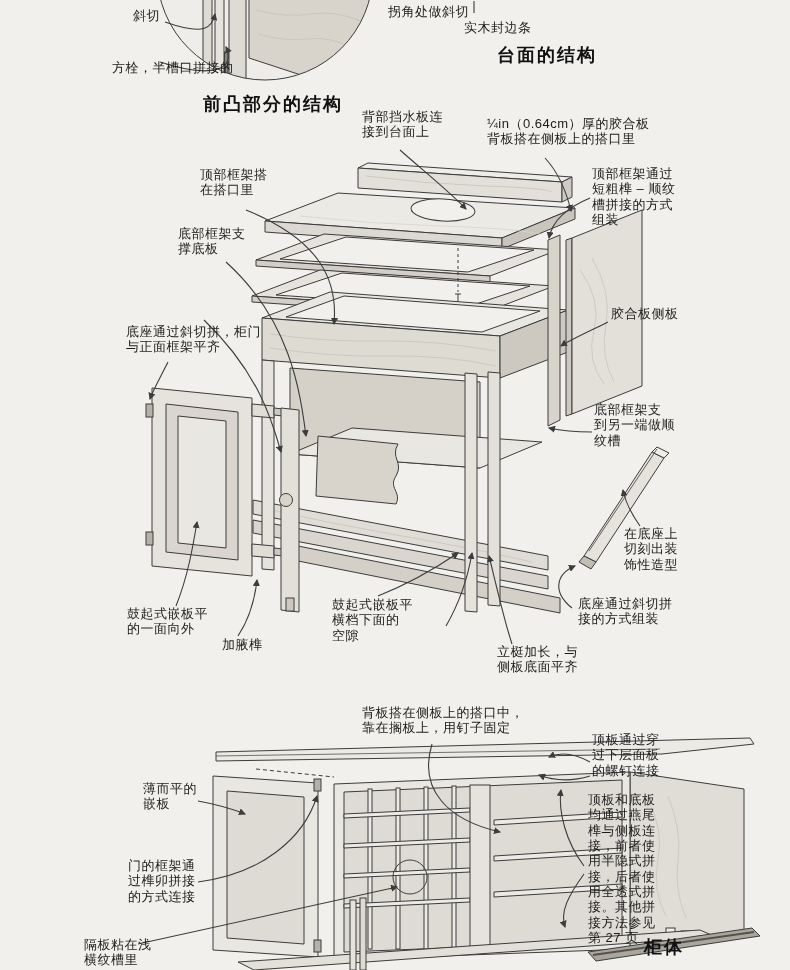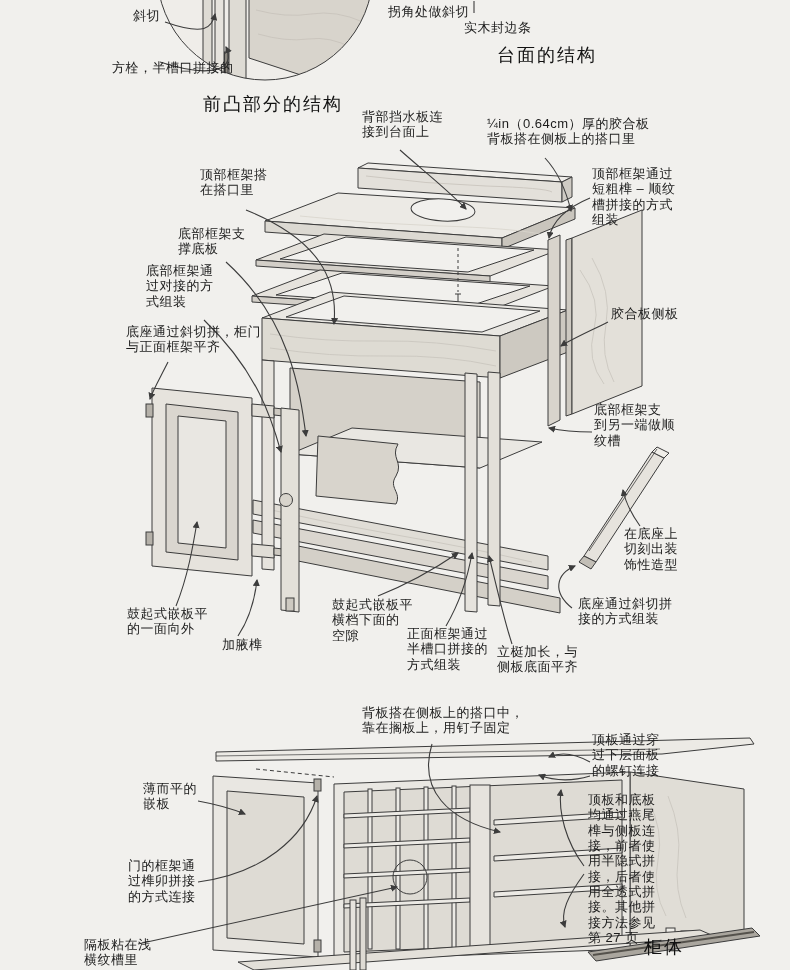--- a/index.html
+++ b/index.html
@@ -8,21 +8,21 @@
     position:relative;width:790px;height:970px;margin:0 auto;
     background:#f1f0ed;overflow:hidden;
     font-family:"Liberation Sans","DejaVu Sans",sans-serif;color:#1f1f1f;
   }
   svg.art{position:absolute;left:0;top:0;width:790px;height:970px}
   .lbl{
     position:absolute;font-size:13px;line-height:1.18;letter-spacing:.5px;
     white-space:pre-line;color:#1c1c1c;
   }
   .hd{
-    position:absolute;font-size:18px;font-weight:400;letter-spacing:2px;color:#111;
+    position:absolute;font-size:18px;font-weight:700;letter-spacing:2px;color:#111;
   }
 </style>
 </head>
 <body>
 
 <div class="page">
 
   <svg class="art" viewBox="0 0 790 970">
     <defs>
       <marker id="ah" viewBox="0 0 10 10" refX="8.5" refY="5" markerWidth="6.5" markerHeight="6.5" orient="auto">
@@ -202,43 +202,37 @@
   <div class="lbl" style="left:487px;top:116px">¼in（0.64cm）厚的胶合板
 背板搭在侧板上的搭口里</div>
   <div class="lbl" style="left:200px;top:167px">顶部框架搭
 在搭口里</div>
   <div class="lbl" style="left:592px;top:166px">顶部框架通过
 短粗榫 – 顺纹
 槽拼接的方式
 组装</div>
   <div class="lbl" style="left:178px;top:226px">底部框架支
 撑底板</div>
-  <div class="lbl" style="left:146px;top:263px">底部框架通
-过对接的方
-式组装</div>
   <div class="lbl" style="left:611px;top:306px">胶合板侧板</div>
   <div class="lbl" style="left:126px;top:324px">底座通过斜切拼，柜门
 与正面框架平齐</div>
   <div class="lbl" style="left:594px;top:402px">底部框架支
 到另一端做顺
 纹槽</div>
   <div class="lbl" style="left:624px;top:526px">在底座上
 切刻出装
 饰性造型</div>
   <div class="lbl" style="left:578px;top:596px">底座通过斜切拼
 接的方式组装</div>
   <div class="lbl" style="left:127px;top:606px">鼓起式嵌板平
 的一面向外</div>
   <div class="lbl" style="left:222px;top:637px">加腋榫</div>
   <div class="lbl" style="left:332px;top:597px">鼓起式嵌板平
 横档下面的
 空隙</div>
-  <div class="lbl" style="left:407px;top:626px">正面框架通过
-半槽口拼接的
-方式组装</div>
   <div class="lbl" style="left:497px;top:644px">立梃加长，与
 侧板底面平齐</div>
   <div class="lbl" style="left:592px;top:732px">顶板通过穿
 过下层面板
 的螺钉连接</div>
   <div class="lbl" style="left:362px;top:705px">背板搭在侧板上的搭口中，
 靠在搁板上，用钉子固定</div>
   <div class="lbl" style="left:588px;top:792px">顶板和底板
 均通过燕尾
 榫与侧板连

